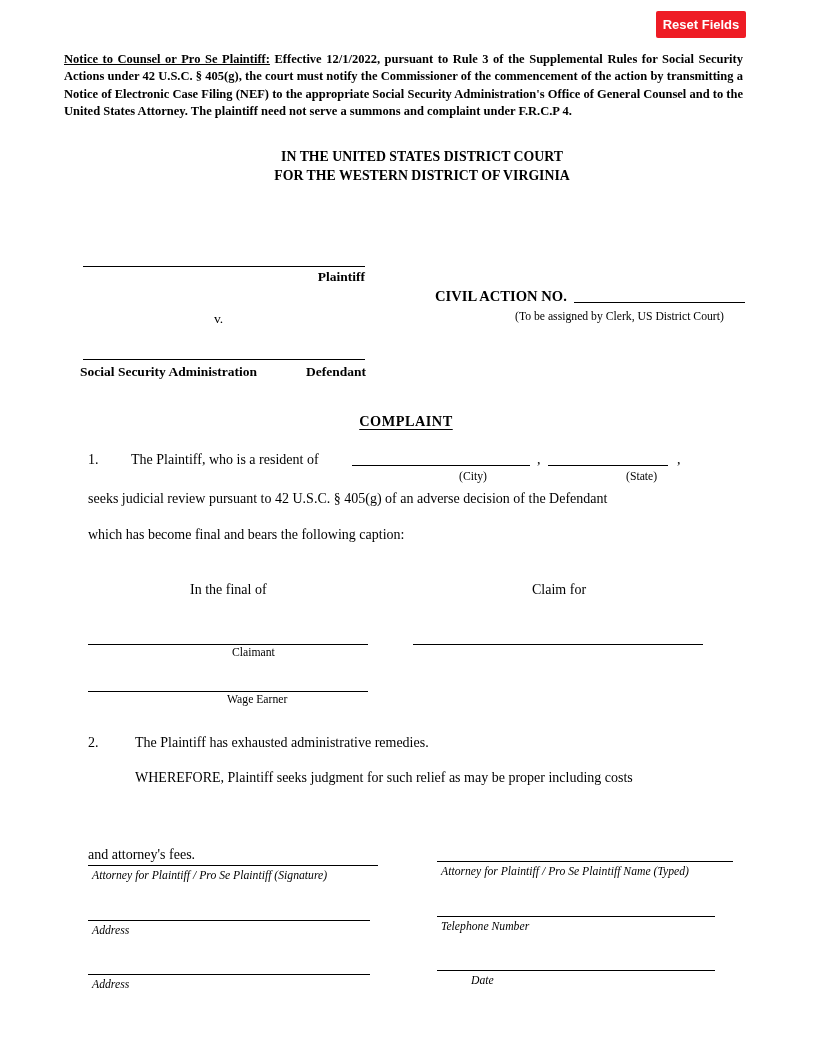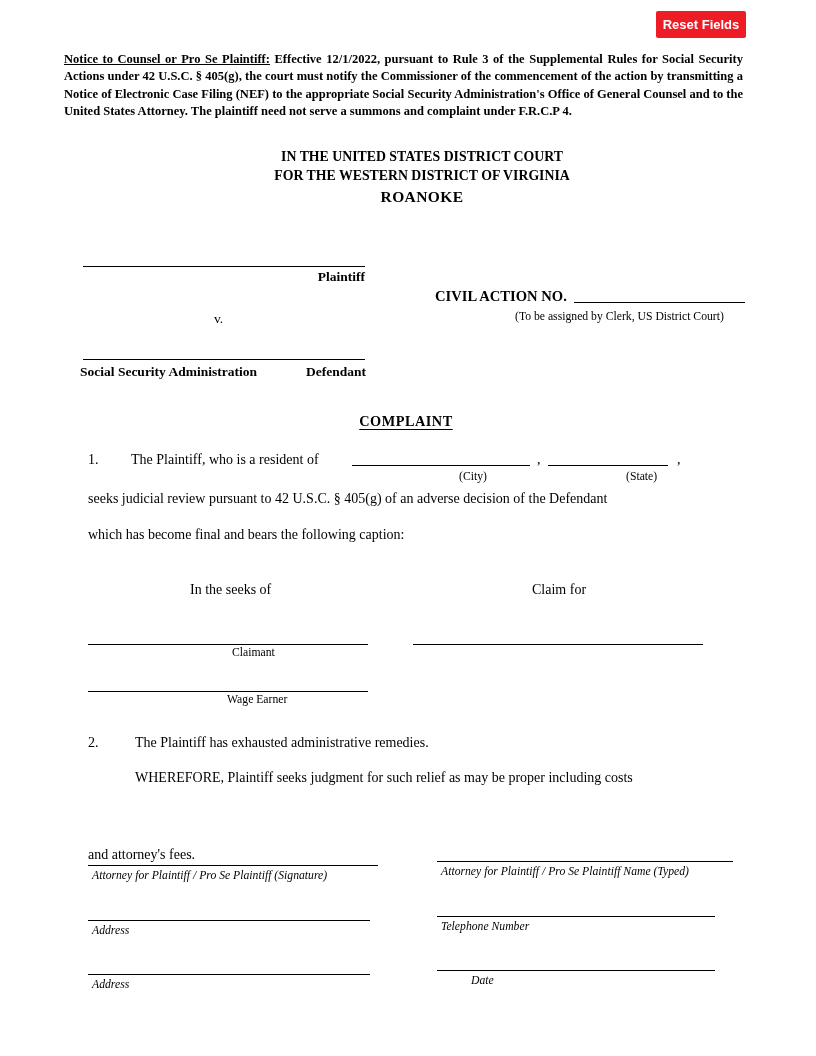--- a/index.html
+++ b/index.html
@@ -63,21 +63,20 @@
 
 <div class="page">
 
   <button class="reset-btn" style="background: rgb(238, 28, 37); color: rgb(255, 255, 255);">Reset Fields</button>
 
   <p class="notice"><span class="notice-lead">Notice to Counsel or Pro Se Plaintiff:</span><span> Effective 12/1/2022, pursuant to Rule 3 of the Supplemental Rules for Social Security Actions under 42 U.S.C. § 405(g), the court must notify the Commissioner of the commencement of the action by transmitting a Notice of Electronic Case Filing (NEF) to the appropriate Social Security Administration's Office of General Counsel and to the United States Attorney.  The plaintiff need not serve a summons and complaint under F.R.C.P 4.</span></p>
 
   <div class="court-heading">
     <div>IN THE UNITED STATES DISTRICT COURT</div>
     <div>FOR THE WESTERN DISTRICT OF VIRGINIA</div>
-    <div class="court-city">ROANOKE</div>
   </div>
 
   <div class="abs blank" style="left:83px; top:247px; width:282px; height:20px;"></div>
   <div class="abs caption-text plaintiff-label-row" style="left:83px; top:269px; width:282px;">Plaintiff</div>
 
   <div class="abs" style="left:435px; top:287px; white-space:nowrap;">
     <span class="civil-action-label">CIVIL ACTION NO.</span><span class="ca-blank"></span>
   </div>
   <div class="abs small-label" style="left:484px; top:310px;">(To be assigned by Clerk, US District Court)</div>
 
@@ -98,21 +97,21 @@
   <div class="abs blank" style="left:352px; top:444px; width:178px; height:22px;"></div>
   <div class="abs body-text" style="left:537px; top:451px;">,</div>
   <div class="abs blank" style="left:548px; top:444px; width:120px; height:22px;"></div>
   <div class="abs body-text" style="left:677px; top:451px;">,</div>
   <div class="abs small-label" style="left:428px; top:470px;">(City)</div>
   <div class="abs small-label" style="left:595px; top:470px;">(State)</div>
 
   <div class="abs body-text" style="left:88px; top:490px;">seeks judicial review pursuant to 42 U.S.C. § 405(g) of an adverse decision of the Defendant</div>
   <div class="abs body-text" style="left:88px; top:526px;">which has become final and bears the following caption:</div>
 
-  <div class="abs body-text" style="left:190px; top:581px;">In the seeks of</div>
+  <div class="abs body-text" style="left:190px; top:581px;">In the final of</div>
   <div class="abs body-text" style="left:532px; top:581px;">Claim for</div>
 
   <div class="abs blank" style="left:88px; top:623px; width:280px; height:22px;"></div>
   <div class="abs blank" style="left:413px; top:623px; width:290px; height:22px;"></div>
   <div class="abs small-label" style="left:201px; top:646px;">Claimant</div>
 
   <div class="abs blank" style="left:88px; top:670px; width:280px; height:22px;"></div>
   <div class="abs small-label" style="left:196px; top:693px;">Wage Earner</div>
 
   <div class="abs body-text" style="left:88px; top:734px;">2.</div>

